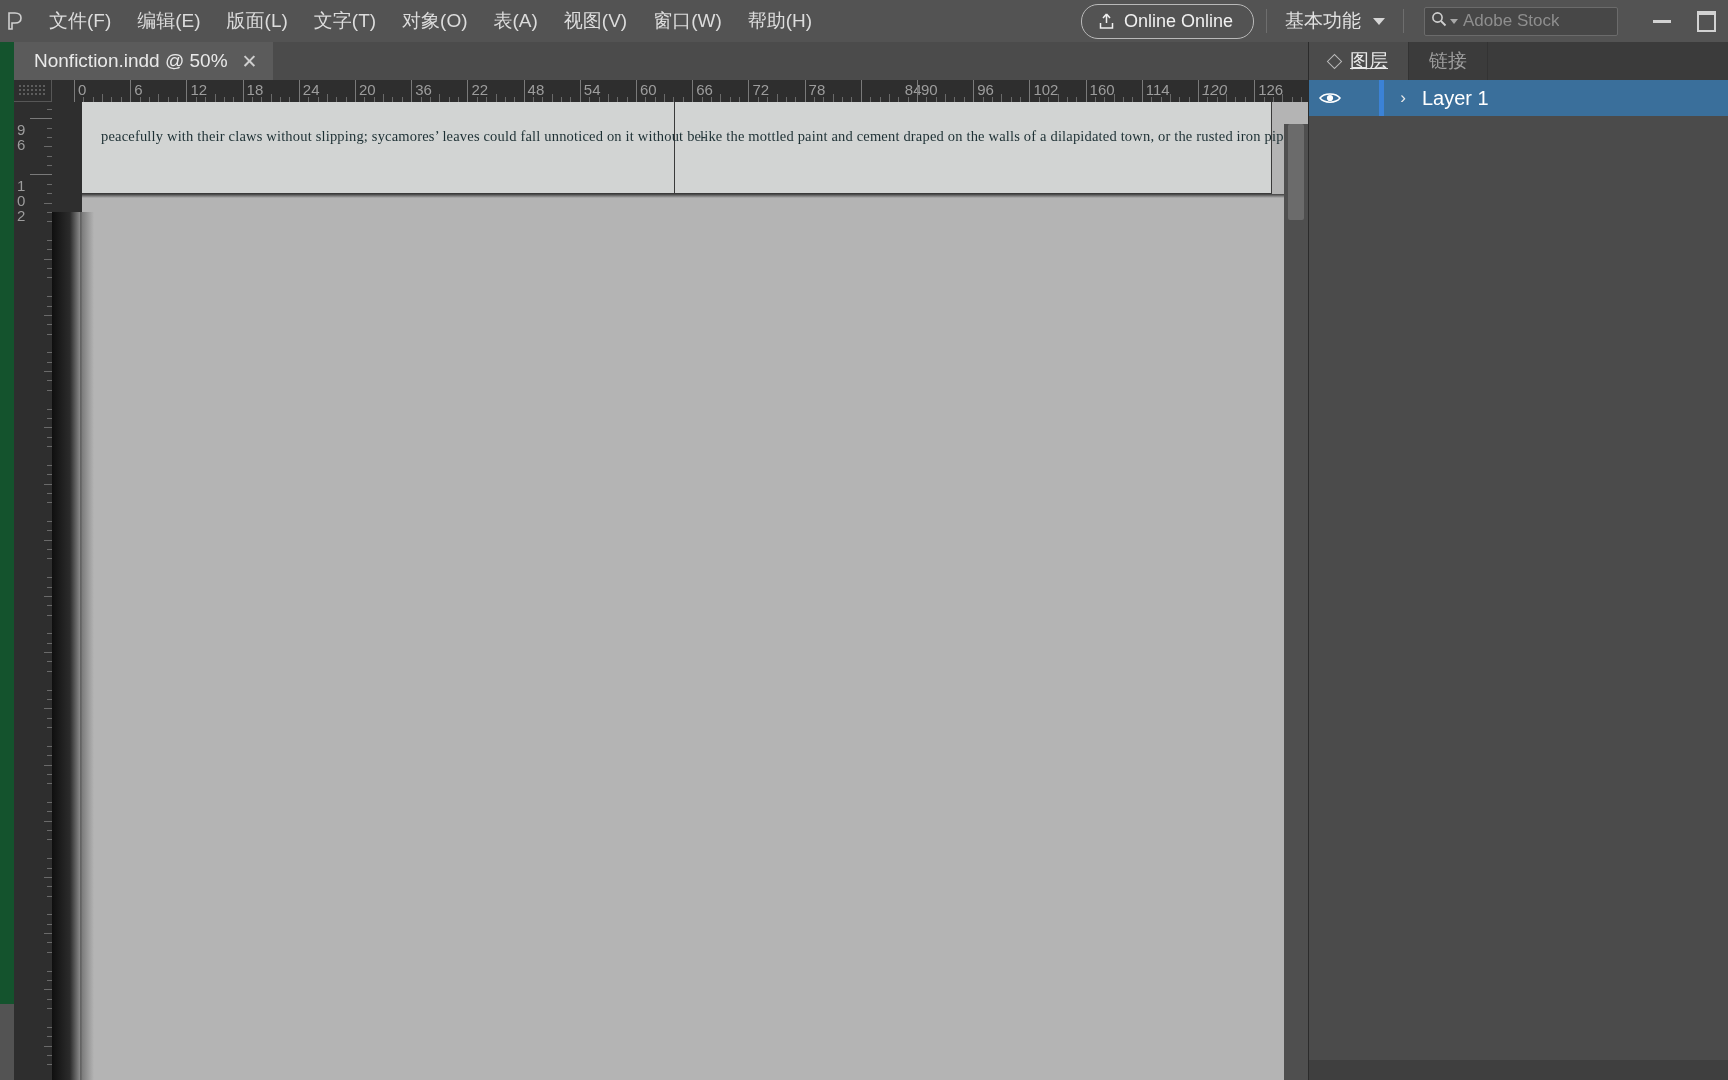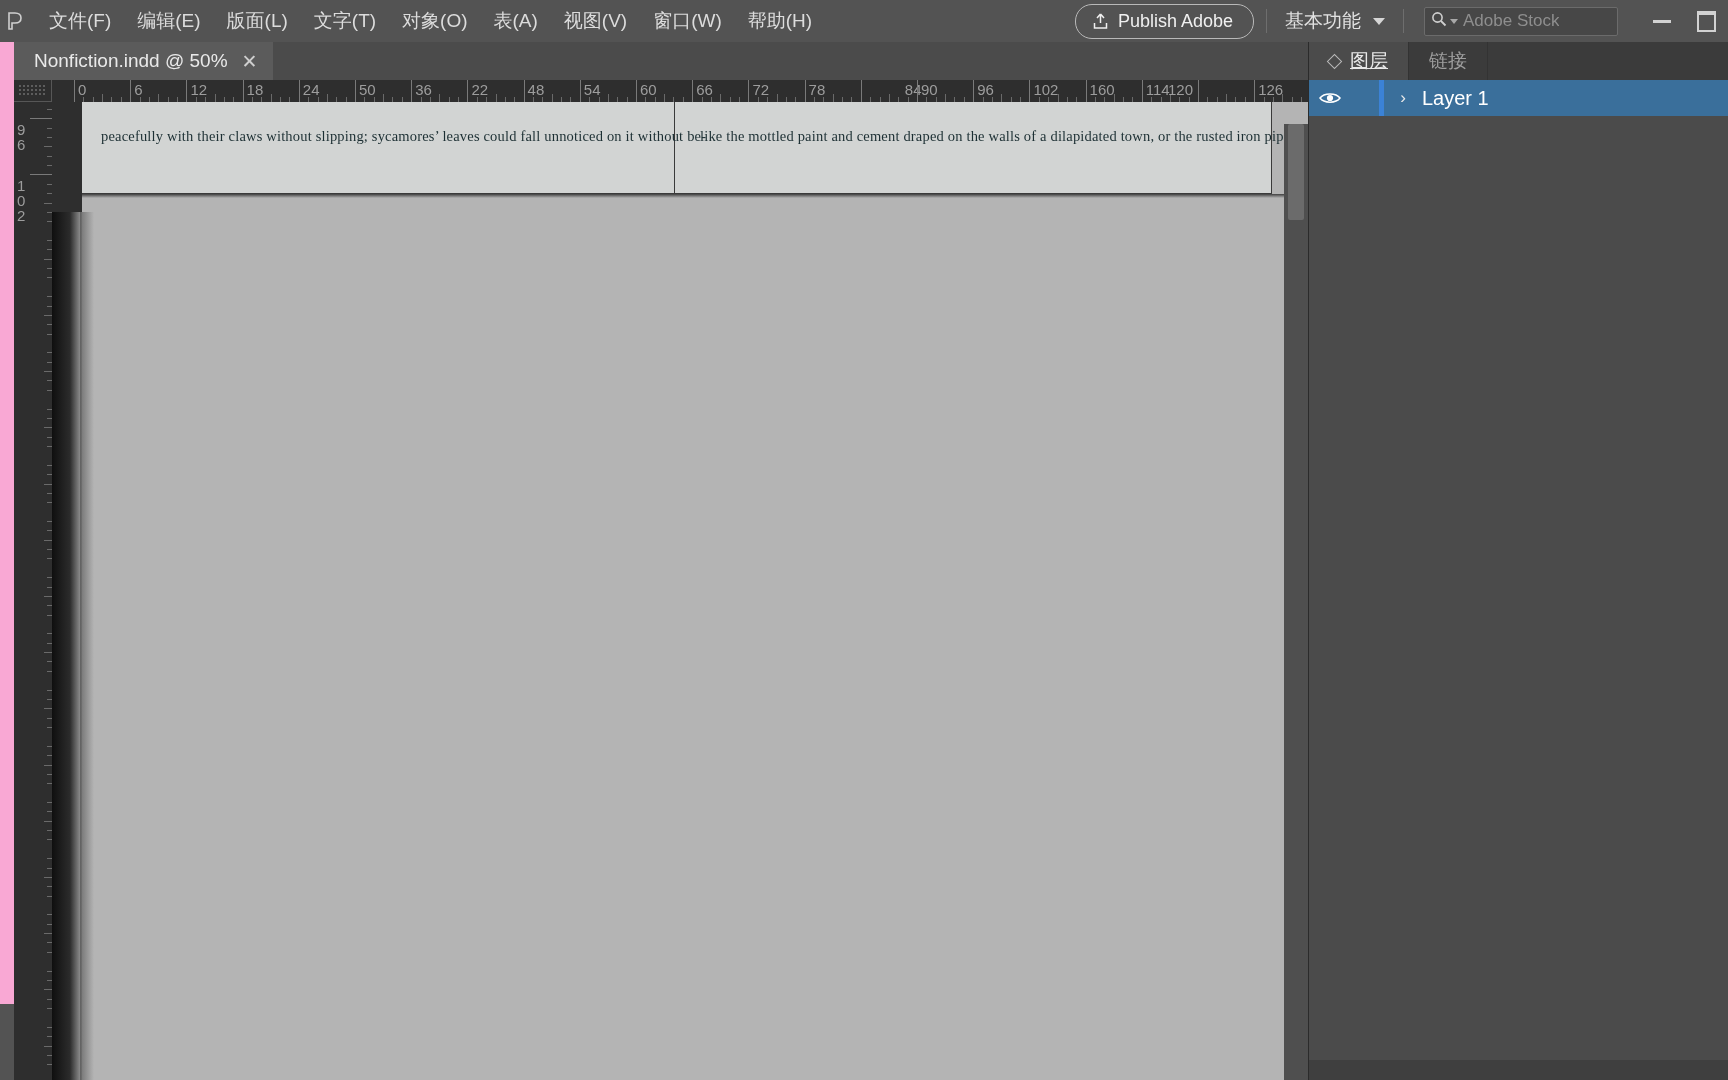--- a/index.html
+++ b/index.html
@@ -9,21 +9,21 @@
     width: 1728px;
     height: 1080px;
     overflow: hidden;
     font-family: "Liberation Sans", sans-serif;
   }
 
   #app {
     position: relative;
     width: 1728px;
     height: 1004px;
-    background: #f9a8d4;
+    background: #14532d;
   }
 
   
   .menubar {
     position: absolute;
     left: 0; top: 0;
     width: 1728px; height: 42px;
     background: #535353;
     display: flex;
     align-items: center;
@@ -433,21 +433,21 @@
 
     <div class="menubar-right">
 
       <div class="publish-btn">
         <span>
           <svg width="17" height="18" viewBox="0 0 17 18">
             <path d="M8.5 2 L5 6 M8.5 2 L12 6 M8.5 2 L8.5 11" fill="none" stroke="#f0f0f0" stroke-width="1.5"></path>
             <path d="M2.5 11 L2.5 16 L14.5 16 L14.5 11" fill="none" stroke="#f0f0f0" stroke-width="1.5"></path>
           </svg>
         </span>
-        <span>Publish Adobe</span>
+        <span>Online Online</span>
       </div>
 
       <div class="vsep"></div>
 
       <div class="workspace-sel">
         <span>基本功能</span>
         <span class="chev"></span>
       </div>
 
       <div class="vsep"></div>
@@ -518,21 +518,21 @@
         <div class="rh-tick rh-minor" style="left: 228.067px;"></div>
         <div class="rh-tick rh-minor" style="left: 237.433px;"></div>
         <div class="rh-tick rh-major" style="left: 246.8px;"></div>
         <div class="rh-label" style="left: 250.8px;">24</div>
         <div class="rh-tick rh-minor" style="left: 256.167px;"></div>
         <div class="rh-tick rh-minor" style="left: 265.533px;"></div>
         <div class="rh-tick rh-mid" style="left: 274.9px;"></div>
         <div class="rh-tick rh-minor" style="left: 284.267px;"></div>
         <div class="rh-tick rh-minor" style="left: 293.633px;"></div>
         <div class="rh-tick rh-major" style="left: 303px;"></div>
-        <div class="rh-label" style="left: 307px;">50</div>
+        <div class="rh-label" style="left: 307px;">20</div>
         <div class="rh-tick rh-minor" style="left: 312.367px;"></div>
         <div class="rh-tick rh-minor" style="left: 321.733px;"></div>
         <div class="rh-tick rh-mid" style="left: 331.1px;"></div>
         <div class="rh-tick rh-minor" style="left: 340.467px;"></div>
         <div class="rh-tick rh-minor" style="left: 349.833px;"></div>
         <div class="rh-tick rh-major" style="left: 359.2px;"></div>
         <div class="rh-label" style="left: 363.2px;">36</div>
         <div class="rh-tick rh-minor" style="left: 368.567px;"></div>
         <div class="rh-tick rh-minor" style="left: 377.933px;"></div>
         <div class="rh-tick rh-mid" style="left: 387.3px;"></div>
@@ -623,21 +623,21 @@
         <div class="rh-tick rh-minor" style="left: 1071.07px;"></div>
         <div class="rh-tick rh-minor" style="left: 1080.43px;"></div>
         <div class="rh-tick rh-major" style="left: 1089.8px;"></div>
         <div class="rh-label" style="left: 1093.8px;">114</div>
         <div class="rh-tick rh-minor" style="left: 1099.17px;"></div>
         <div class="rh-tick rh-minor" style="left: 1108.53px;"></div>
         <div class="rh-tick rh-mid" style="left: 1117.9px;"></div>
         <div class="rh-tick rh-minor" style="left: 1127.27px;"></div>
         <div class="rh-tick rh-minor" style="left: 1136.63px;"></div>
         <div class="rh-tick rh-major" style="left: 1146px;"></div>
-        <div class="rh-label" style="left: 1116px;">120</div>
+        <div class="rh-label" style="left: 1150px; font-style: italic;">120</div>
         <div class="rh-tick rh-minor" style="left: 1155.37px;"></div>
         <div class="rh-tick rh-minor" style="left: 1164.73px;"></div>
         <div class="rh-tick rh-mid" style="left: 1174.1px;"></div>
         <div class="rh-tick rh-minor" style="left: 1183.47px;"></div>
         <div class="rh-tick rh-minor" style="left: 1192.83px;"></div>
         <div class="rh-tick rh-major" style="left: 1202.2px;"></div>
         <div class="rh-label" style="left: 1206.2px;">126</div>
         <div class="rh-tick rh-minor" style="left: 1211.57px;"></div>
         <div class="rh-tick rh-minor" style="left: 1220.93px;"></div>
         <div class="rh-tick rh-mid" style="left: 1230.3px;"></div>

